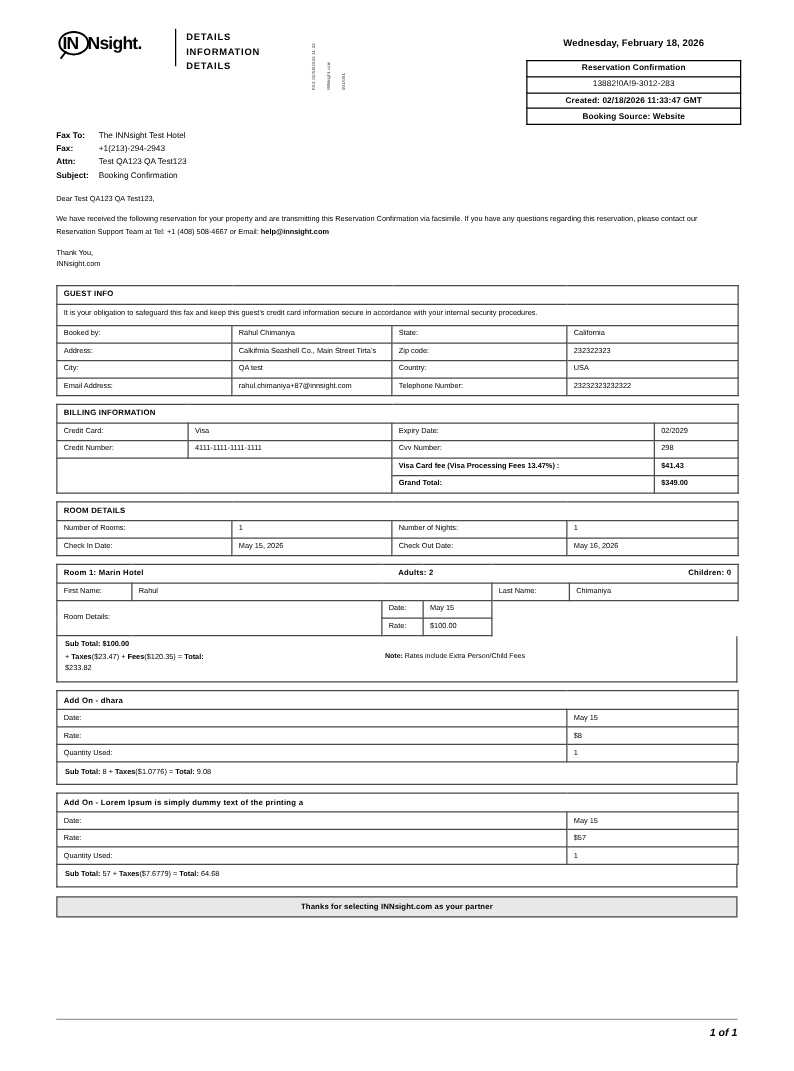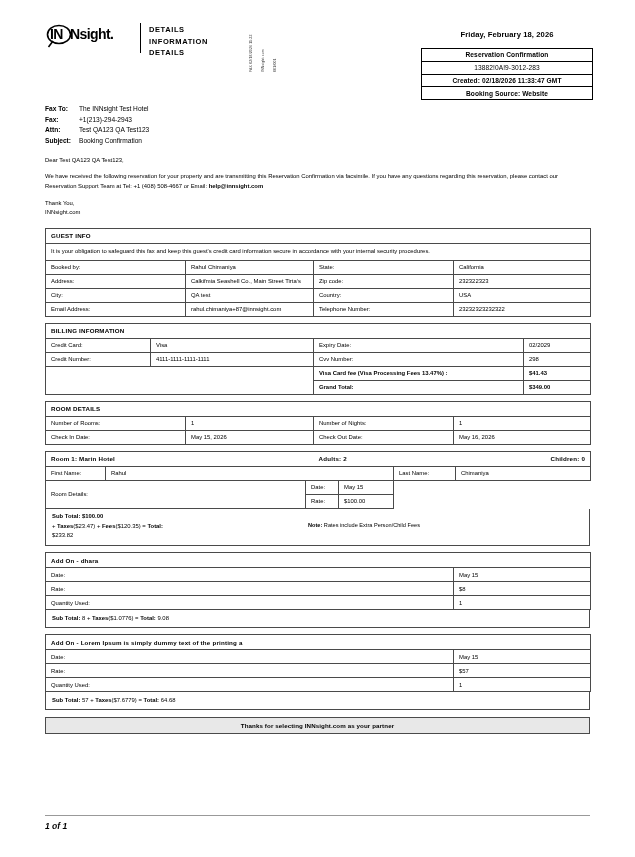--- a/index.html
+++ b/index.html
@@ -162,21 +162,21 @@
     font-size: 6.2px;
     font-weight: bold;
     padding: 4px;
     letter-spacing: 0.1px;
   }
 
   
   .page-foot {
     position: absolute;
     left: 45px; right: 45px; bottom: 26px;
-    text-align: left;
+    text-align: right;
   }
   .page-foot .rule { border-top: 1px solid #999; margin-bottom: 5px; }
   .page-foot .num { font-size: 8.5px; font-style: italic; font-weight: bold; }
 </style>
 </head>
 <body>
 
 <div class="page">
 
   <div class="header">
@@ -198,21 +198,21 @@
       </div>
     </div>
 
     <div class="faxcode">
       <span style="left:2px;  position:absolute; top:56px;">FAX 02/18/2026 11:33</span>
       <span style="left:14px; position:absolute; top:56px;">INNsight.com</span>
       <span style="left:26px; position:absolute; top:56px;">001/001</span>
     </div>
 
     <div class="header-right">
-      <div class="doc-date">Friday, February 18, 2026</div>
+      <div class="doc-date">Wednesday, February 18, 2026</div>
       <table class="conf">
         <tbody>
             <tr>
               <td>Reservation Confirmation</td>
             </tr>
         <tr>
               <td class="plain">13882!0A!9-3012-283</td>
             </tr>
         <tr>
               <td>Created: 02/18/2026 11:33:47 GMT</td>

